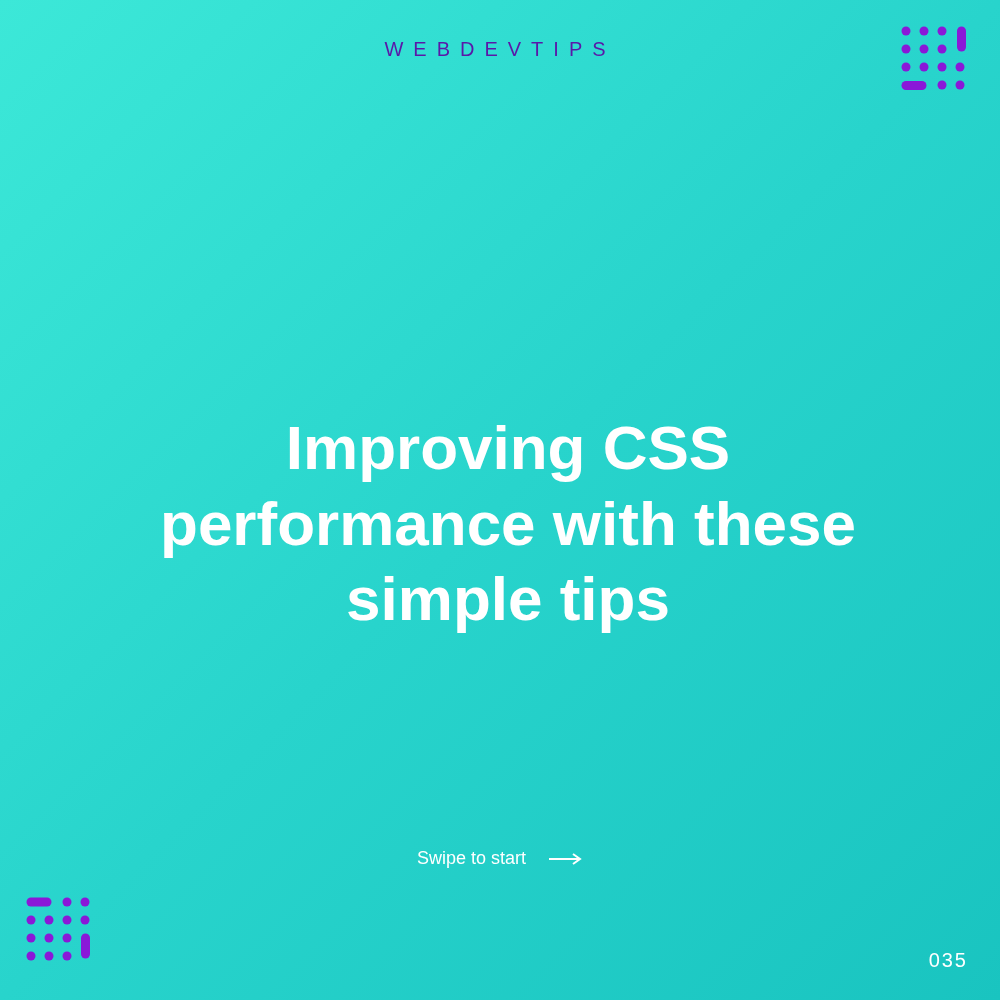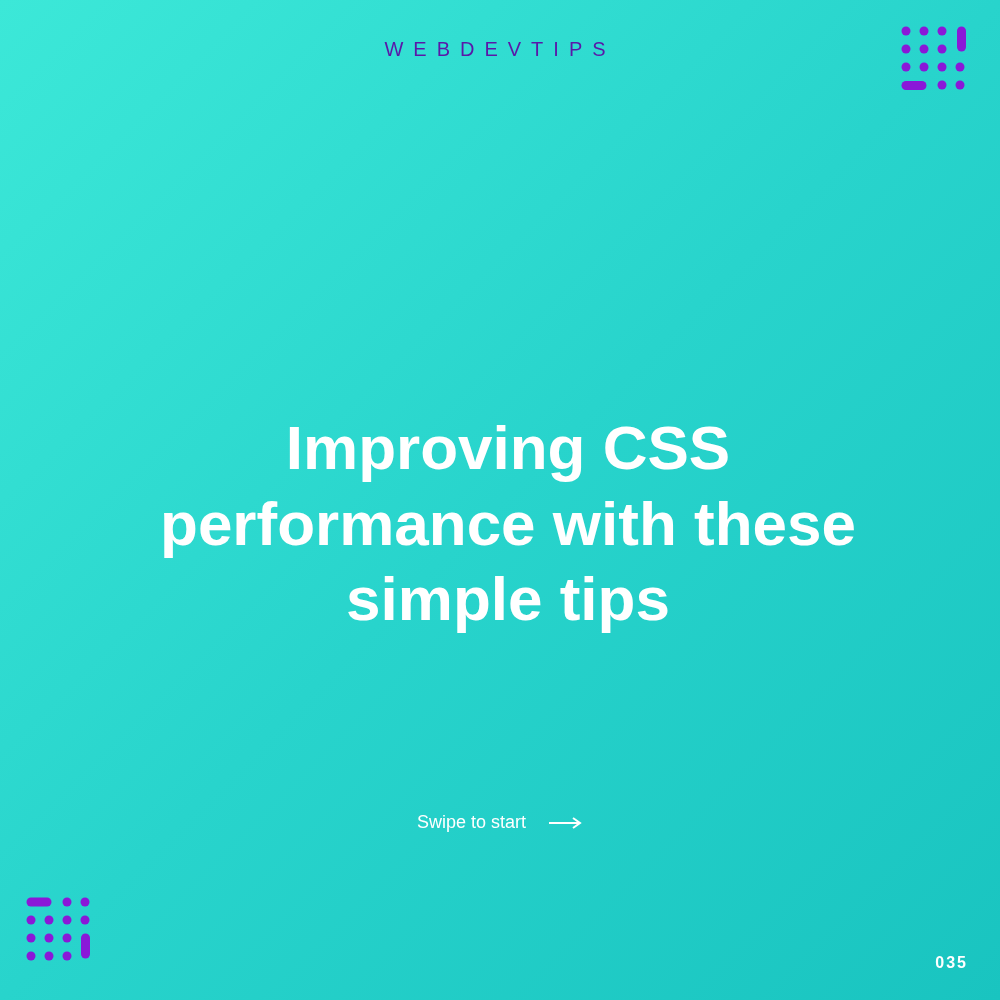--- a/index.html
+++ b/index.html
@@ -29,40 +29,40 @@
     width: 100%;
     text-align: center;
     color: #ffffff;
     font-size: 62px;
     font-weight: 700;
     line-height: 1.22;
     padding: 0 100px;
   }
   .swipe {
     position: absolute;
-    top: 812px;
+    top: 848px;
     left: 0;
     width: 100%;
     text-align: center;
     color: #ffffff;
     font-size: 18px;
     font-weight: 500;
   }
   .swipe-arrow {
     display: inline-block;
     vertical-align: middle;
     margin-left: 18px;
   }
   .page-num {
     position: absolute;
     bottom: 28px;
     right: 32px;
     color: #ffffff;
-    font-size: 16px;
-    font-weight: 700;
+    font-size: 20px;
+    font-weight: 400;
     letter-spacing: 2px;
   }
   .deco {
     position: absolute;
   }
   .deco-tr { top: 25px; right: 25px; }
   .deco-bl { bottom: 25px; left: 25px; }
 </style>
 </head>
 <body>

